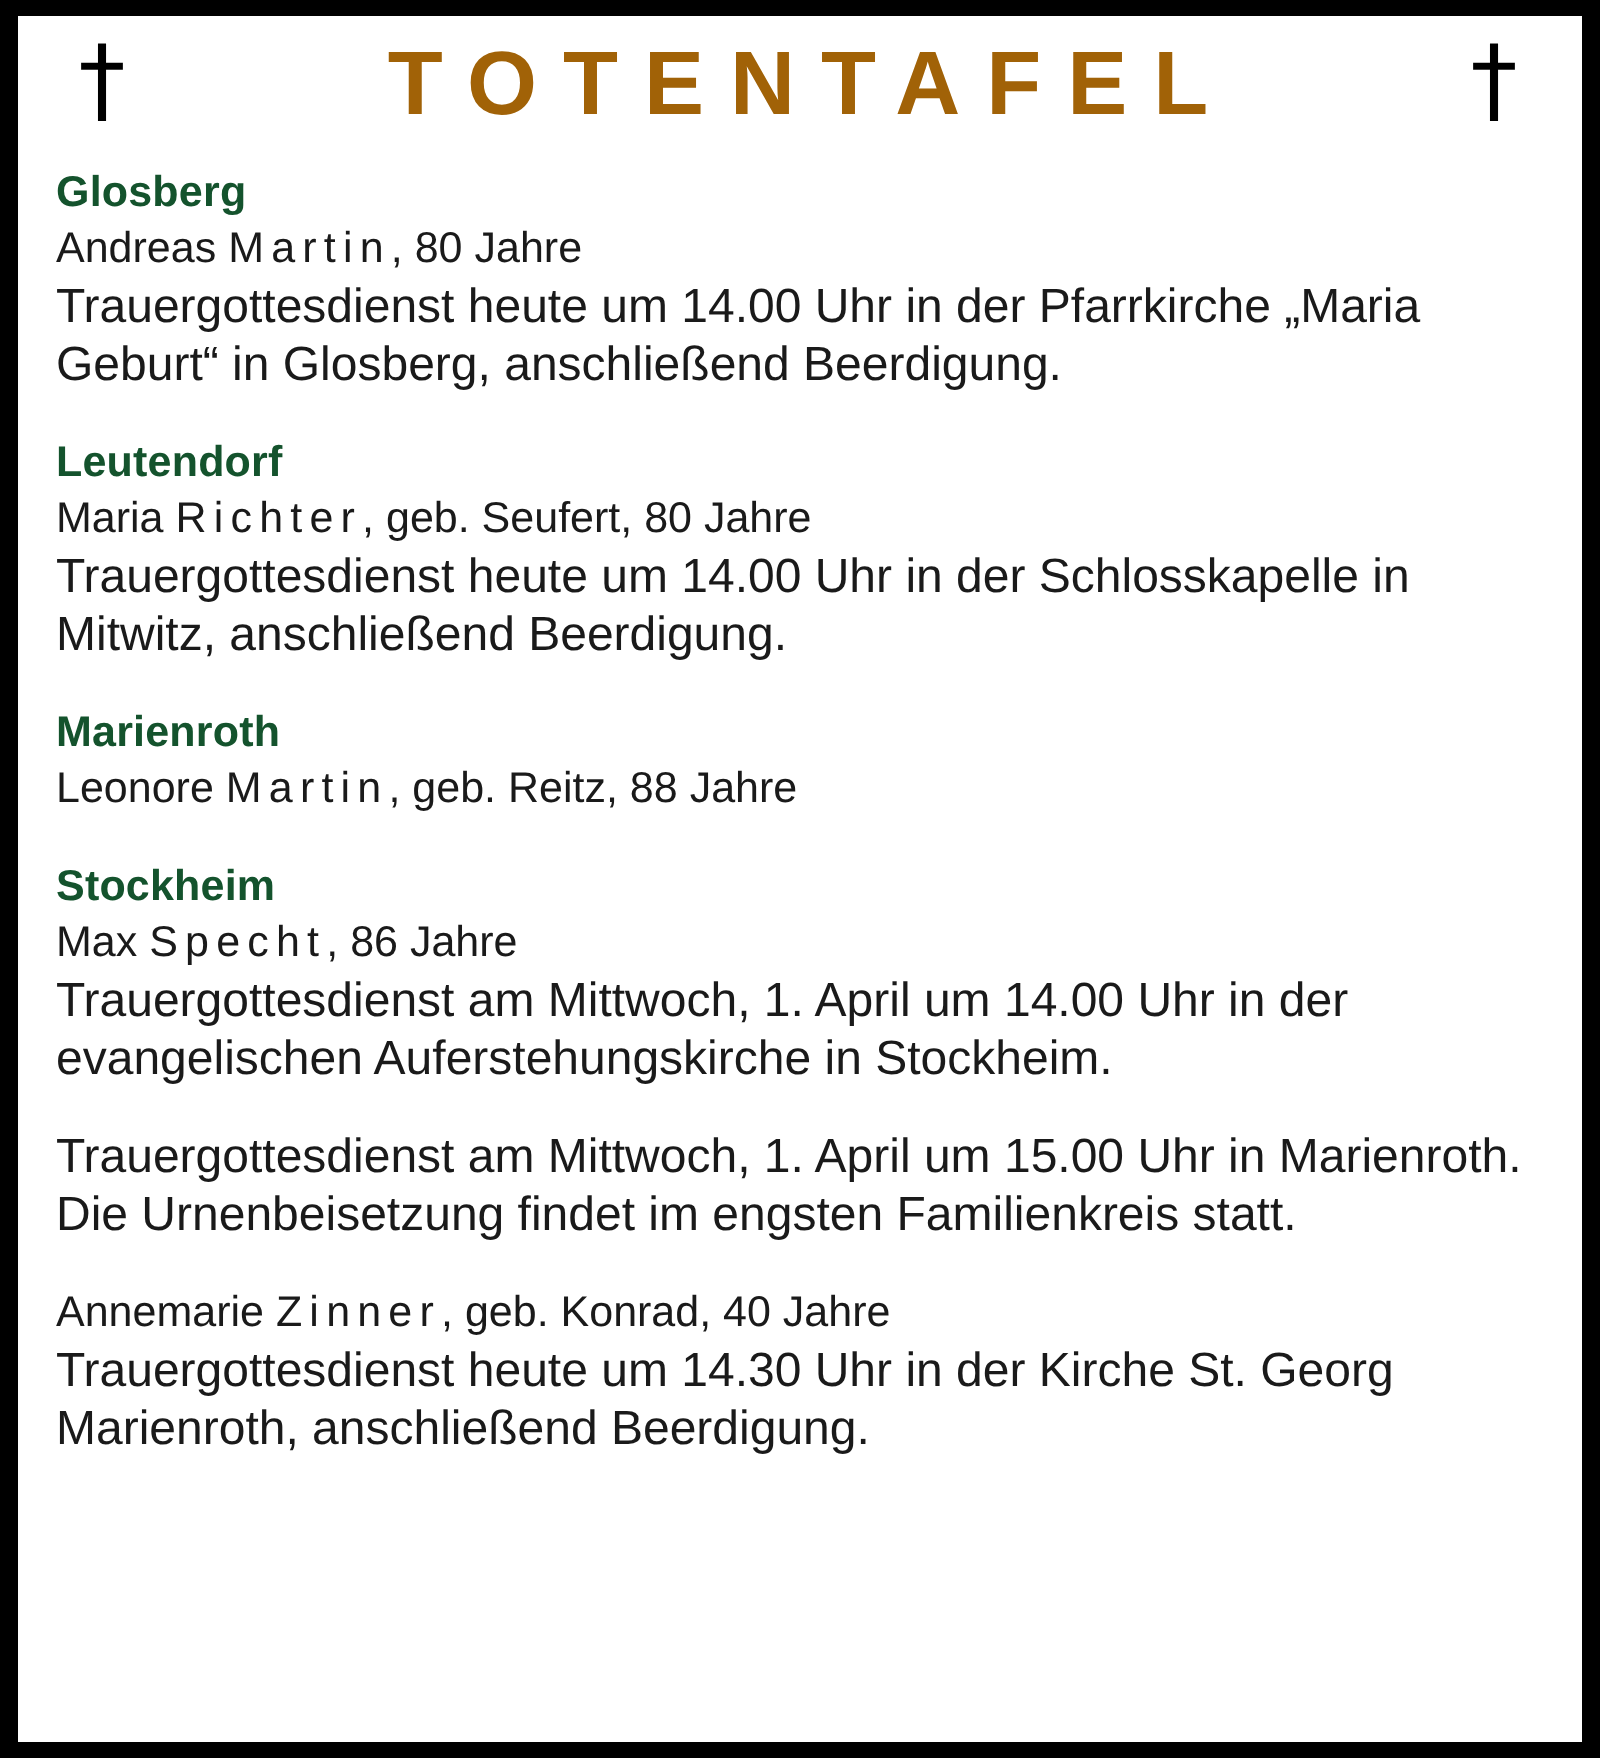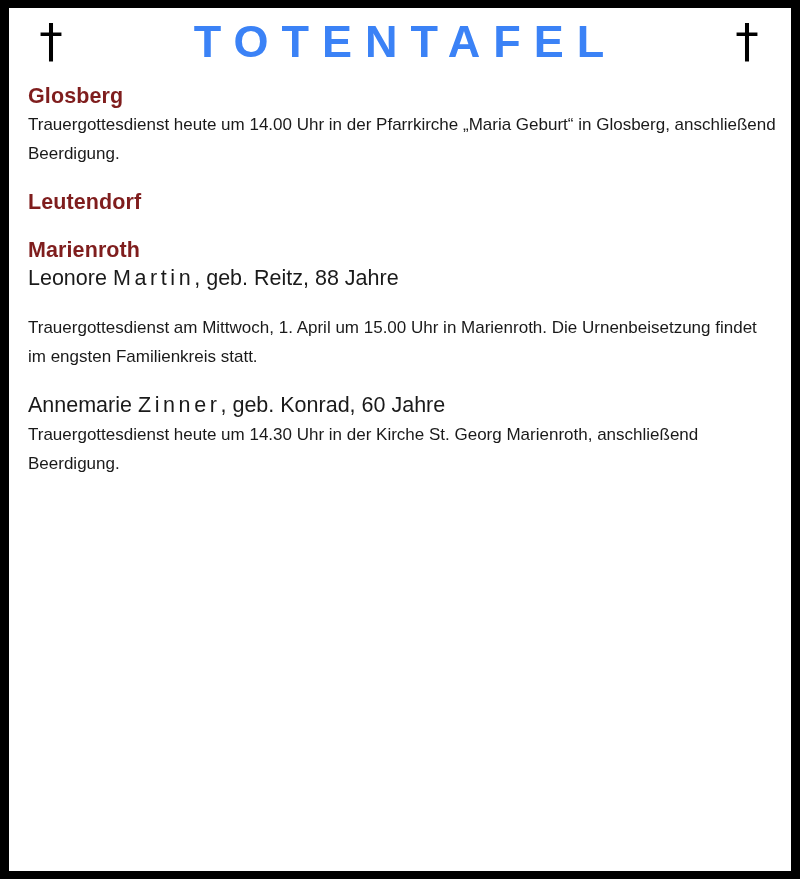--- a/index.html
+++ b/index.html
@@ -55,21 +55,21 @@
     margin-top: -4px;
   }
 
   .masthead-title {
     flex: 1;
     text-align: center;
     font-size: 45px;
     font-weight: 700;
     letter-spacing: 13px;
     line-height: 1;
-    color: #3b82f6;
+    color: #a16207;
     font-family: "Liberation Sans", "DejaVu Sans", sans-serif;
     text-indent: 13px;
     margin-top: -2px;
   }
 
   
   .entries {
     padding: 10px 14px 0 19px;
   }
 
@@ -78,21 +78,21 @@
   }
 
   .entry:last-child {
     margin-bottom: 0;
   }
 
   .entry-place {
     font-size: 21.5px;
     font-weight: 700;
     line-height: 28px;
-    color: #7f1d1d;
+    color: #14532d;
     letter-spacing: 0.1px;
   }
 
   .sub-entry {
     margin-top: 0;
   }
 
   .sub-entry.spaced {
     margin-top: 20px;
   }
@@ -102,21 +102,21 @@
     font-weight: 400;
     line-height: 29px;
     color: #1a1a1a;
   }
 
   .person .surname {
     letter-spacing: 3.6px;
   }
 
   .details {
-    font-size: 17px;
+    font-size: 24px;
     font-weight: 400;
     line-height: 29px;
     color: #1a1a1a;
     max-width: 758px;
   }
 </style>
 </head>
 <body>
 
 <div id="notice">
@@ -125,37 +125,49 @@
     <div class="masthead">
       <span class="cross">†</span>
       <h1 class="masthead-title">TOTENTAFEL</h1>
       <span class="cross">†</span>
     </div>
 
     <div class="entries">
         <div class="entry">
           <div class="entry-place">Glosberg</div>
           <div class="sub-entry">
+            <div class="person"><span>Andreas </span><span class="surname">Martin</span><span>, 80 Jahre</span></div>
             <div class="details">Trauergottesdienst heute um 14.00 Uhr in der Pfarrkirche „Maria Geburt“ in Glosberg, anschließend Beerdigung.</div>
           </div>
         </div>
         <div class="entry">
           <div class="entry-place">Leutendorf</div>
+          <div class="sub-entry">
+            <div class="person"><span>Maria </span><span class="surname">Richter</span><span>, geb. Seufert, 80 Jahre</span></div>
+            <div class="details">Trauergottesdienst heute um 14.00 Uhr in der Schlosskapelle in Mitwitz, anschließend Beerdigung.</div>
+          </div>
         </div>
         <div class="entry">
           <div class="entry-place">Marienroth</div>
           <div class="sub-entry">
             <div class="person"><span>Leonore </span><span class="surname">Martin</span><span>, geb. Reitz, 88 Jahre</span></div>
           </div>
         </div>
         <div class="entry">
+          <div class="entry-place">Stockheim</div>
+          <div class="sub-entry">
+            <div class="person"><span>Max </span><span class="surname">Specht</span><span>, 86 Jahre</span></div>
+            <div class="details">Trauergottesdienst am Mittwoch, 1. April um 14.00 Uhr in der evangelischen Auferstehungskirche in Stockheim.</div>
+          </div>
+        </div>
+        <div class="entry">
           <div class="sub-entry">
             <div class="details">Trauergottesdienst am Mittwoch, 1. April um 15.00 Uhr in Marienroth. Die Urnenbeisetzung findet im engsten Familienkreis statt.</div>
           </div>
           <div class="sub-entry spaced">
-            <div class="person"><span>Annemarie </span><span class="surname">Zinner</span><span>, geb. Konrad, 60 Jahre</span></div>
+            <div class="person"><span>Annemarie </span><span class="surname">Zinner</span><span>, geb. Konrad, 40 Jahre</span></div>
             <div class="details">Trauergottesdienst heute um 14.30 Uhr in der Kirche St. Georg Marienroth, anschließend Beerdigung.</div>
           </div>
         </div>
       </div>
 
   </div>
 </div>
 
 </body></html>

